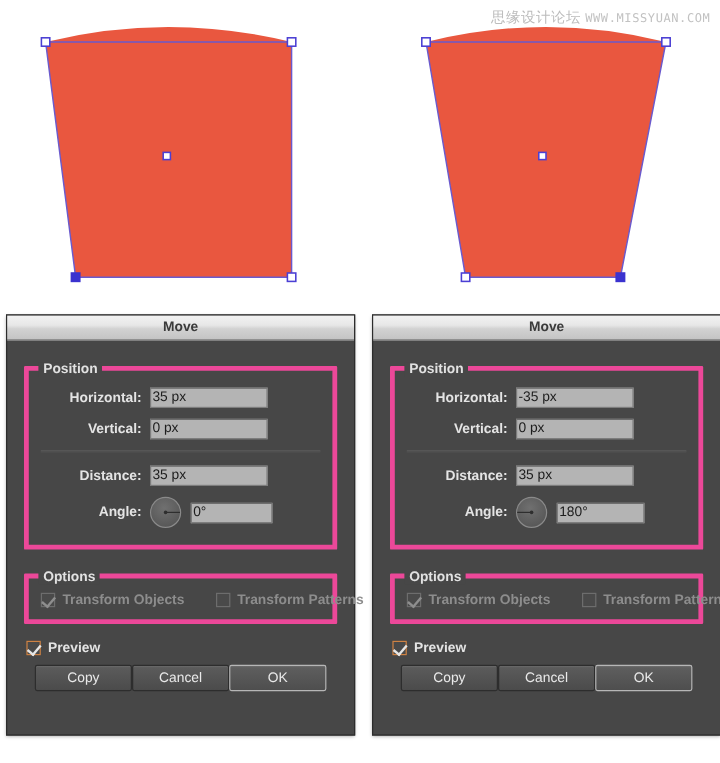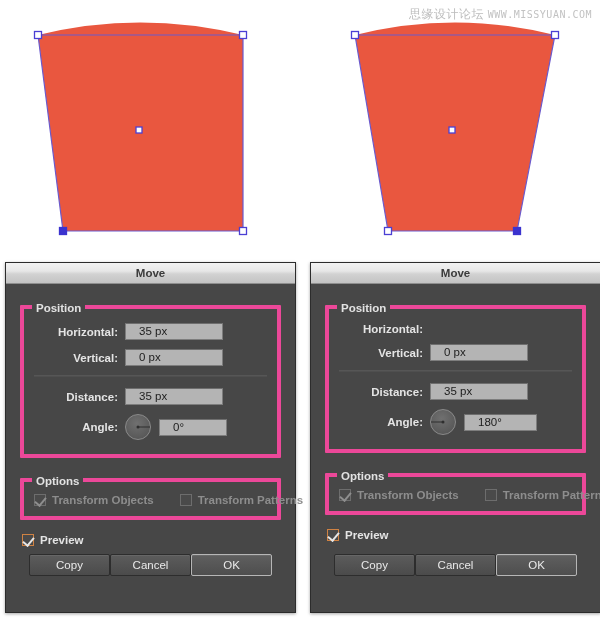--- a/index.html
+++ b/index.html
@@ -73,21 +73,21 @@
   }
   .textfield{
     width:98px;height:17px;
     background:#b4b4b4;
     border:1px solid #7d7d7d;
     border-top-color:#6e6e6e;
     box-sizing:border-box;
     color:#1d1d1d;
     font-size:11.5px;
     line-height:15px;
-    padding:0 13px;
+    padding:0 1px;
     font-family:"Liberation Sans",sans-serif;
   }
   .separator{
     height:1px;background:#565656;
     border-bottom:1px solid #4f4f4f;
     margin:4px 0 11px 0;
   }
   
   .dial{
     width:26px;height:26px;border-radius:50%;
@@ -261,20 +261,21 @@
 <div class="dialog" id="dialog-right">
   <div class="titlebar">
     <span>Move</span>
   </div>
   <div class="dialog-body">
     <div class="groupbox">
       <span class="group-title">Position</span>
 
       <div class="row">
         <div class="field-label">Horizontal:</div>
+        <div class="textfield">-35 px</div>
       </div>
 
       <div class="row">
         <div class="field-label">Vertical:</div>
         <div class="textfield">0 px</div>
       </div>
 
       <div class="separator"></div>
 
       <div class="row">

